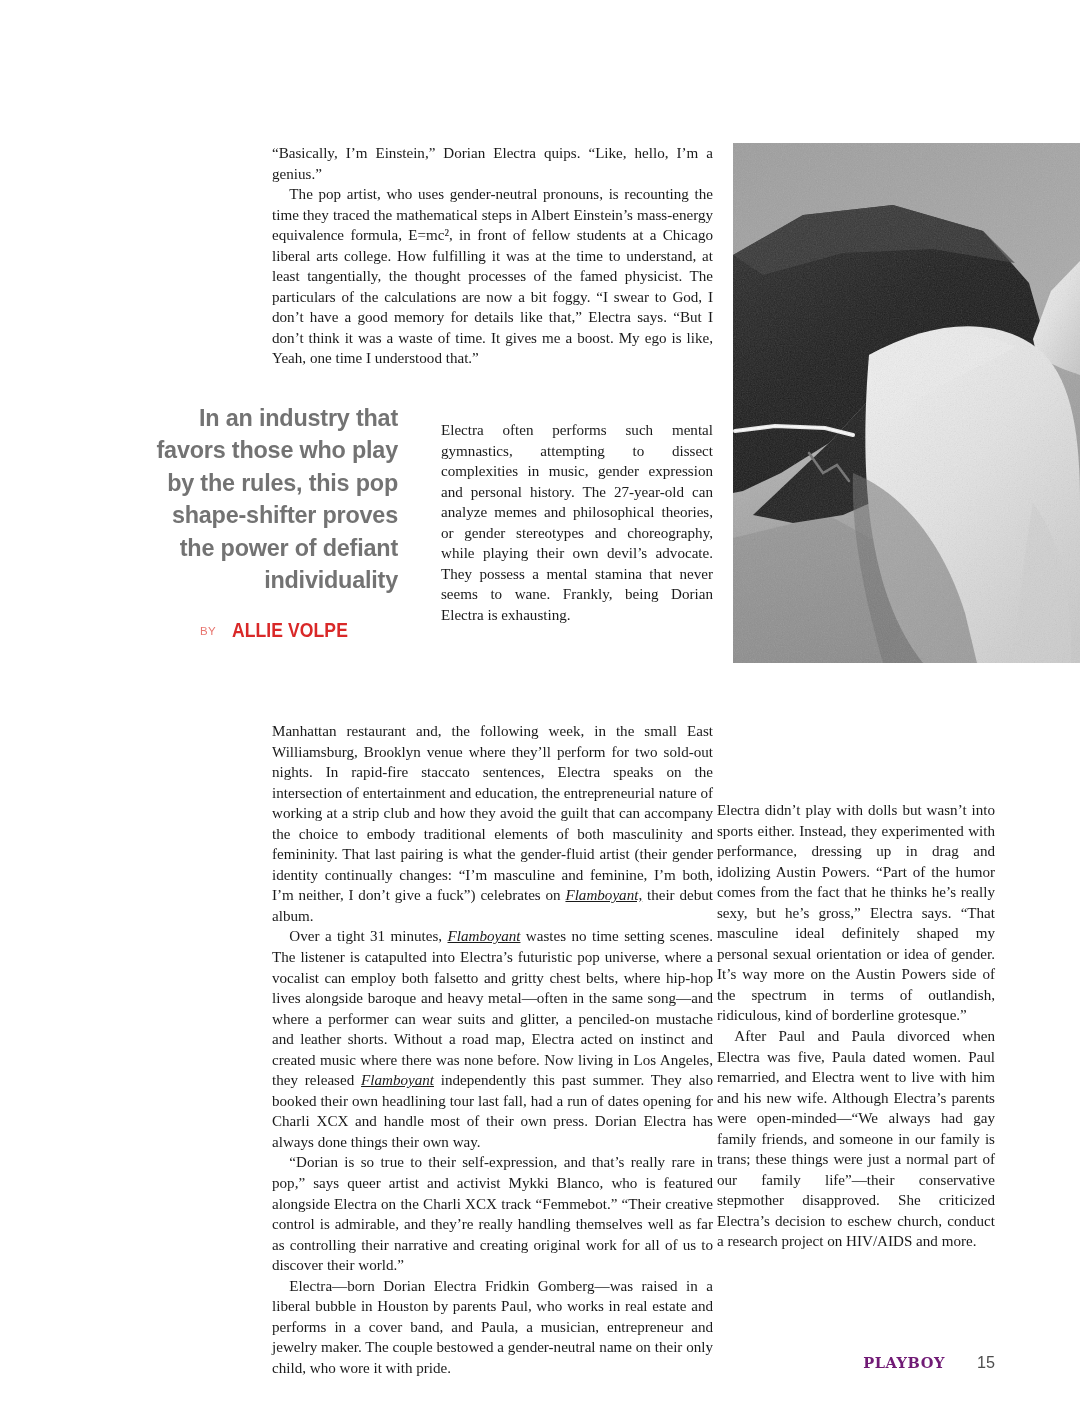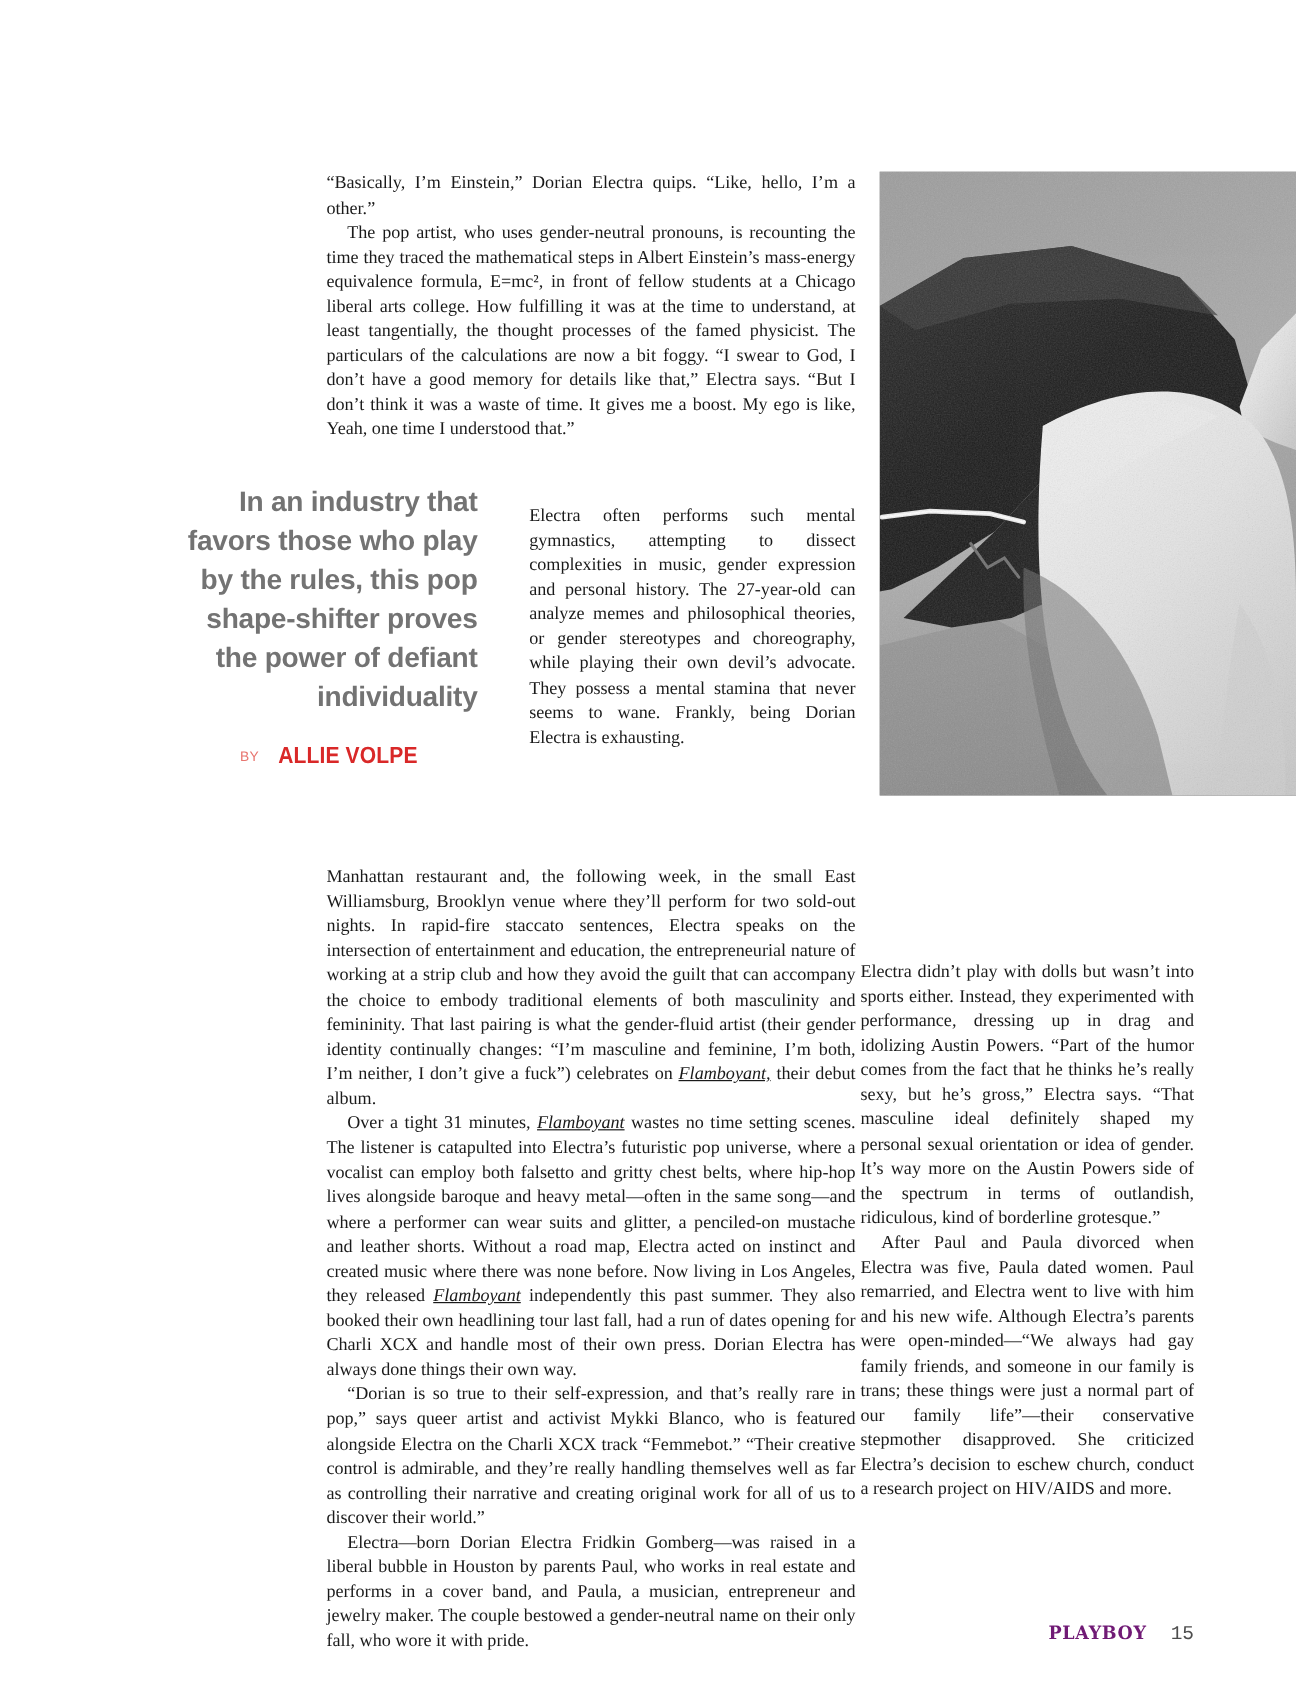--- a/index.html
+++ b/index.html
@@ -124,25 +124,25 @@
   #footer .wordmark {
     font-family: "DejaVu Serif", serif;
     font-weight: 700;
     font-size: 14.6px;
     letter-spacing: 0.55px;
     color: #701a75;
     display: inline-block;
     transform: scaleY(1.05);
   }
   #footer .pageno {
-    font-family: Liberation Mono, monospace;
+    font-family: Liberation Sans, sans-serif;
     font-weight: 400;
     font-size: 16.2px;
     color: #4d4d4d;
-    margin-left: 20px;
+    margin-left: 32px;
   }
 </style>
 </head>
 <body>
 
 <div id="photo">
   <svg viewBox="0 0 347 520" preserveAspectRatio="none">
     <defs>
       <filter id="grain">
         <feTurbulence type="fractalNoise" baseFrequency="0.85" numOctaves="4" seed="7"></feTurbulence>
@@ -202,39 +202,39 @@
     <path d="M300 360 C330 400, 340 460, 338 520 L280 520 C286 460, 292 406, 300 360 Z" fill="#cfcfcf" opacity="0.65"></path>
 
     <path d="M120 330 C170 350, 210 400, 232 470 L244 520 L150 520 C130 450, 118 386, 120 330 Z" fill="#6e6e6e" opacity="0.55"></path>
 
     <rect x="0" y="0" width="347" height="520" filter="url(#grain)" opacity="0.33"></rect>
     <rect x="0" y="0" width="347" height="520" filter="url(#grain2)" opacity="0.18"></rect>
   </svg>
 </div>
 
 <div class="col" id="intro-block">
-  <p>“Basically, I’m Einstein,” Dorian Electra quips. “Like, hello, I’m a other.”</p>
+  <p>“Basically, I’m Einstein,” Dorian Electra quips. “Like, hello, I’m a genius.”</p>
   <p>The pop artist, who uses gender-neutral pronouns, is recounting the time they traced the mathematical steps in Albert Einstein’s mass-energy equivalence formula, E=mc², in front of fellow students at a Chicago liberal arts college. How fulfilling it was at the time to understand, at least tangentially, the thought processes of the famed physicist. The particulars of the calculations are now a bit foggy. “I swear to God, I don’t have a good memory for details like that,” Electra says. “But I don’t think it was a waste of time. It gives me a boost. My ego is like, Yeah, one time I understood that.”</p>
 </div>
 
 <div id="pullquote">In an industry that favors those who play by the rules, this pop shape-shifter proves the power of defiant individuality</div>
 
 <div id="byline">
   <span class="by-word">BY</span><span class="author">ALLIE VOLPE</span>
 </div>
 
 <div class="col" id="mid-right-block">
   <p class="noindent">Electra often performs such mental gymnastics, attempting to dissect complexities in music, gender expression and personal history. The 27-year-old can analyze memes and philosophical theories, or gender stereotypes and choreography, while playing their own devil’s advocate. They possess a mental stamina that never seems to wane. Frankly, being Dorian Electra is exhausting.</p>
 </div>
 
 <div class="col" id="wide-block">
   <p class="noindent"><span>Manhattan restaurant and, the following week, in the small East Williamsburg, Brooklyn venue where they’ll perform for two sold-out nights. In rapid-fire staccato sentences, Electra speaks on the intersection of entertainment and education, the entrepreneurial nature of working at a strip club and how they avoid the guilt that can accompany the choice to embody traditional elements of both masculinity and femininity. That last pairing is what the gender-fluid artist (their gender identity continually changes: “I’m masculine and feminine, I’m both, I’m neither, I don’t give a fuck”) celebrates on </span><i>Flamboyant,</i><span> their debut album.</span></p>
   <p><span>Over a tight 31 minutes, </span><i>Flamboyant</i><span> wastes no time setting scenes. The listener is catapulted into Electra’s futuristic pop universe, where a vocalist can employ both falsetto and gritty chest belts, where hip-hop lives alongside baroque and heavy metal—often in the same song—and where a performer can wear suits and glitter, a penciled-on mustache and leather shorts. Without a road map, Electra acted on instinct and created music where there was none before. Now living in Los Angeles, they released </span><i>Flamboyant</i><span> independently this past summer. They also booked their own headlining tour last fall, had a run of dates opening for Charli XCX and handle most of their own press. Dorian Electra has always done things their own way.</span></p>
   <p>“Dorian is so true to their self-expression, and that’s really rare in pop,” says queer artist and activist Mykki Blanco, who is featured alongside Electra on the Charli XCX track “Femmebot.” “Their creative control is admirable, and they’re really handling themselves well as far as controlling their narrative and creating original work for all of us to discover their world.”</p>
-  <p>Electra—born Dorian Electra Fridkin Gomberg—was raised in a liberal bubble in Houston by parents Paul, who works in real estate and performs in a cover band, and Paula, a musician, entrepreneur and jewelry maker. The couple bestowed a gender-neutral name on their only fall, who wore it with pride.</p>
+  <p>Electra—born Dorian Electra Fridkin Gomberg—was raised in a liberal bubble in Houston by parents Paul, who works in real estate and performs in a cover band, and Paula, a musician, entrepreneur and jewelry maker. The couple bestowed a gender-neutral name on their only child, who wore it with pride.</p>
 </div>
 
 <div class="col" id="right-col-block">
   <p class="noindent">Electra didn’t play with dolls but wasn’t into sports either. Instead, they experimented with performance, dressing up in drag and idolizing Austin Powers. “Part of the humor comes from the fact that he thinks he’s really sexy, but he’s gross,” Electra says. “That masculine ideal definitely shaped my personal sexual orientation or idea of gender. It’s way more on the Austin Powers side of the spectrum in terms of outlandish, ridiculous, kind of borderline grotesque.”</p>
   <p>After Paul and Paula divorced when Electra was five, Paula dated women. Paul remarried, and Electra went to live with him and his new wife. Although Electra’s parents were open-minded—“We always had gay family friends, and someone in our family is trans; these things were just a normal part of our family life”—their conservative stepmother disapproved. She criticized Electra’s decision to eschew church, conduct a research project on HIV/AIDS and more.</p>
 </div>
 
 <div id="footer">
   <span class="wordmark">PLAYBOY</span><span class="pageno">15</span>
 </div>

